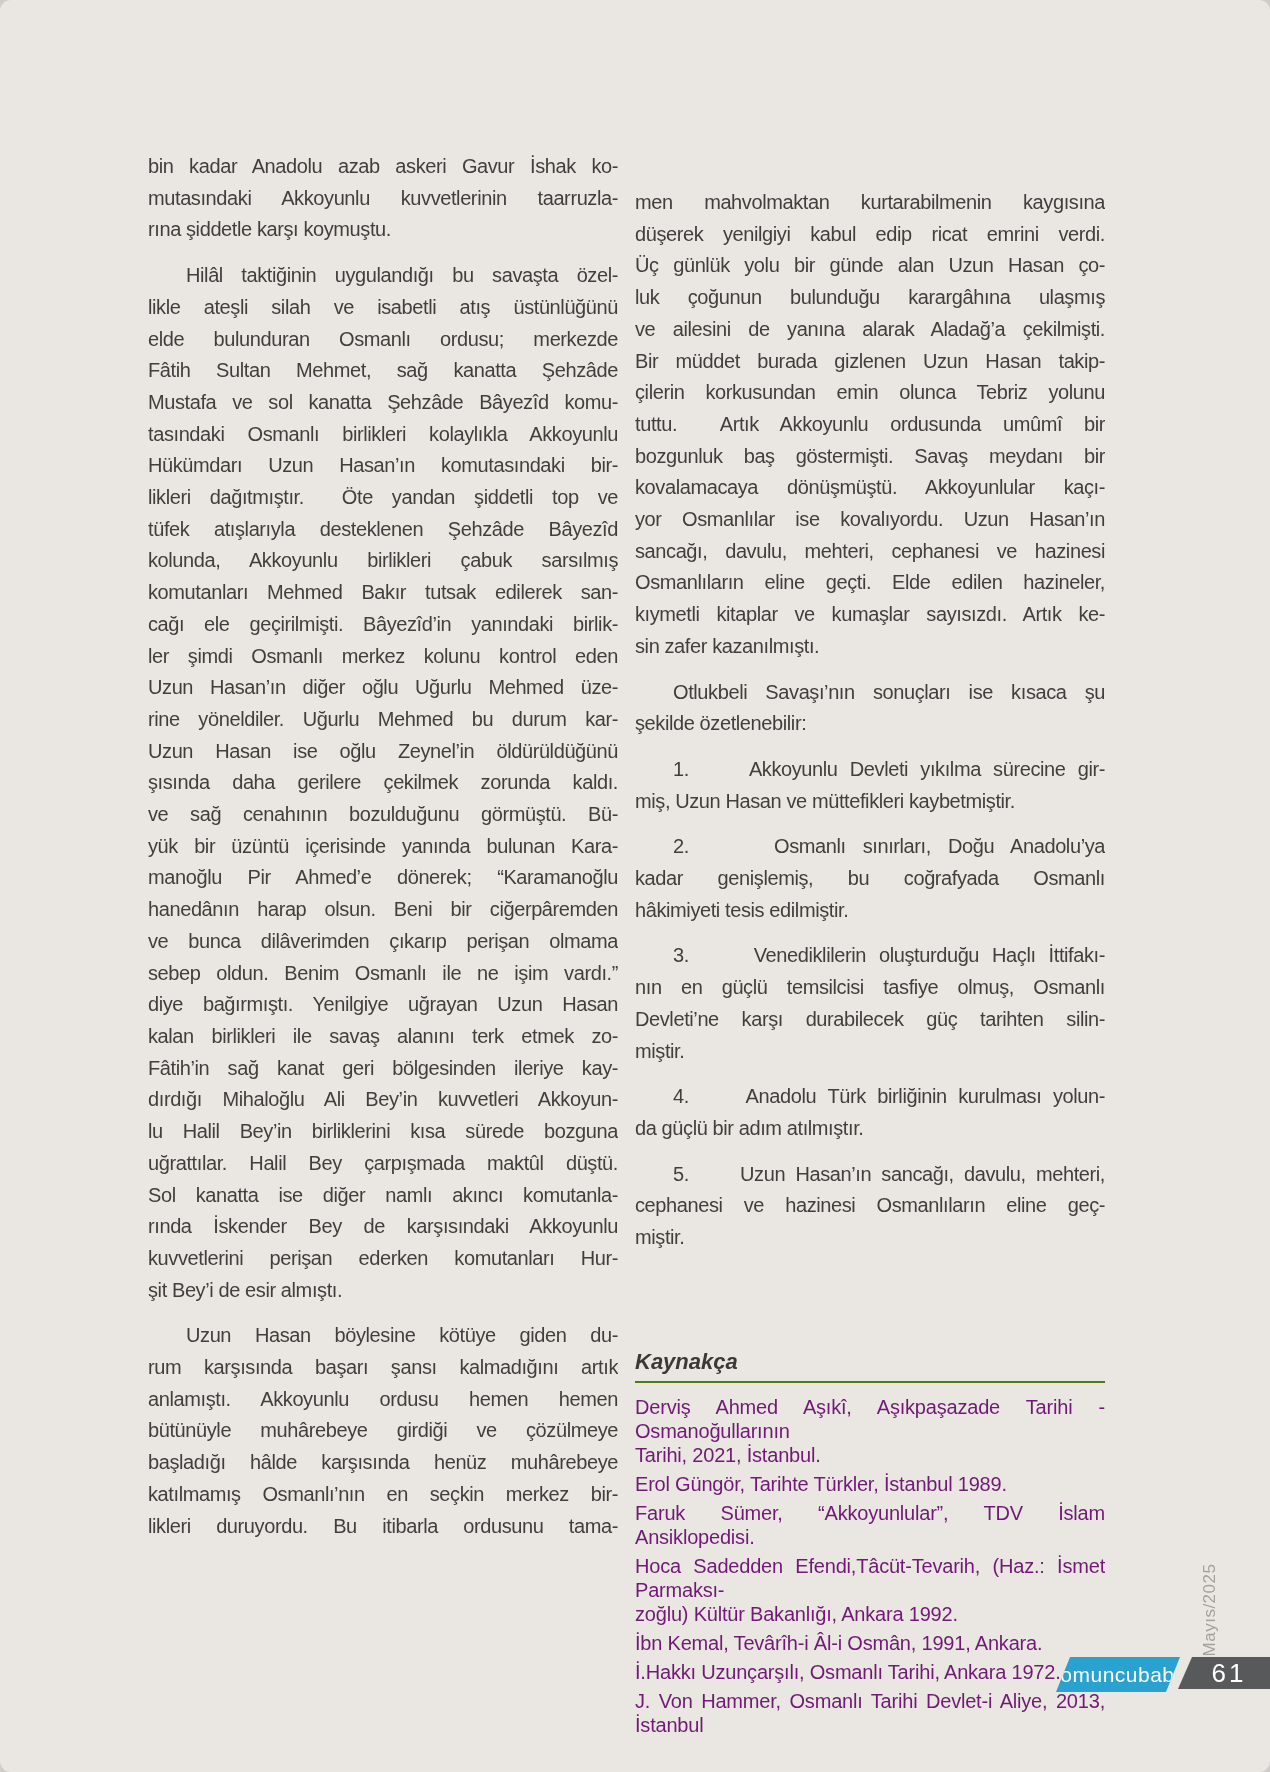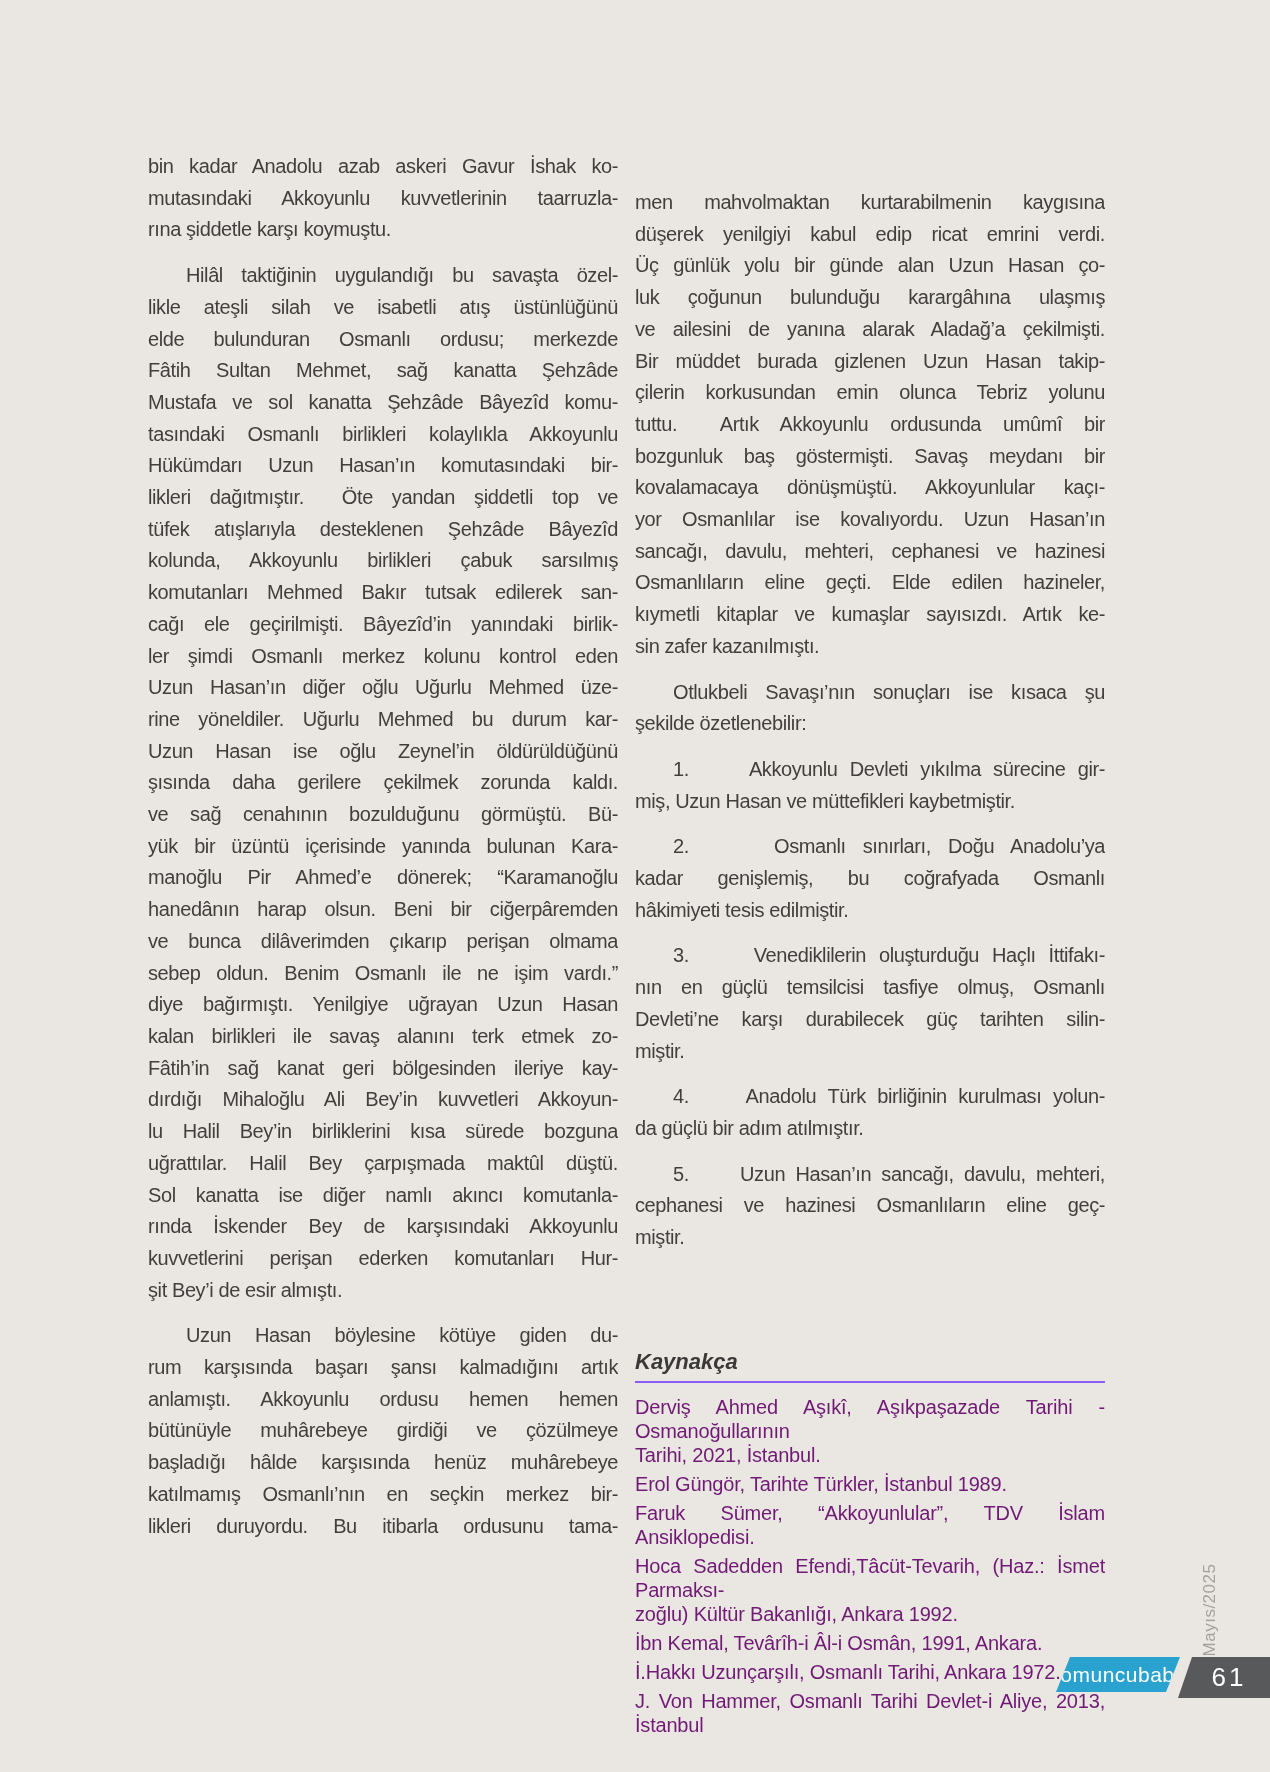--- a/index.html
+++ b/index.html
@@ -6,20 +6,21 @@
   body { background: #cfcdc9; font-family: "Liberation Sans", sans-serif; }
 
   .page {
     position: relative;
     width: 1270px;
     height: 1772px;
     margin: 0 auto;
     background: #EAE7E2;
     overflow: hidden;
     color: #3E3D3B;
+    border-radius: 11px;
   }
 
   
   .col {
     position: absolute;
     top: 151px;
     width: 470px;
     font-size: 20px;
     line-height: 31.7px;
     letter-spacing: -0.4px;
@@ -39,21 +40,21 @@
 
   
   .kaynakca { margin-top: 95px; }
   .kaynakca-heading {
     font-style: italic;
     font-weight: bold;
     font-size: 22px;
     line-height: 26px;
     letter-spacing: 0;
     color: #3A3937;
-    border-bottom: 2px solid #8b5cf6;
+    border-bottom: 2px solid #4d7c0f;
     padding-bottom: 6px;
     margin-bottom: 12px;
   }
   .bib {
     font-size: 20px;
     line-height: 24px;
     letter-spacing: -0.2px;
     color: #701a75;
   }
   .bib .para { margin: 0 0 5px 0; }
@@ -86,21 +87,21 @@
   .brand-badge span {
     color: #FFFFFF;
     font-size: 21px;
     letter-spacing: 0.5px;
   }
   .page-number-badge {
     position: absolute;
     left: 1178px;
     top: 1657px;
     width: 92px;
-    height: 41px;
+    height: 32px;
     background: #58595B;
     clip-path: polygon(14px 0, 100% 0, 100% 100%, 0 100%);
     display: flex;
     align-items: center;
     justify-content: center;
     text-align: center;
   }
   .page-number-badge span {
     color: #FFFFFF;
     font-size: 26px;

